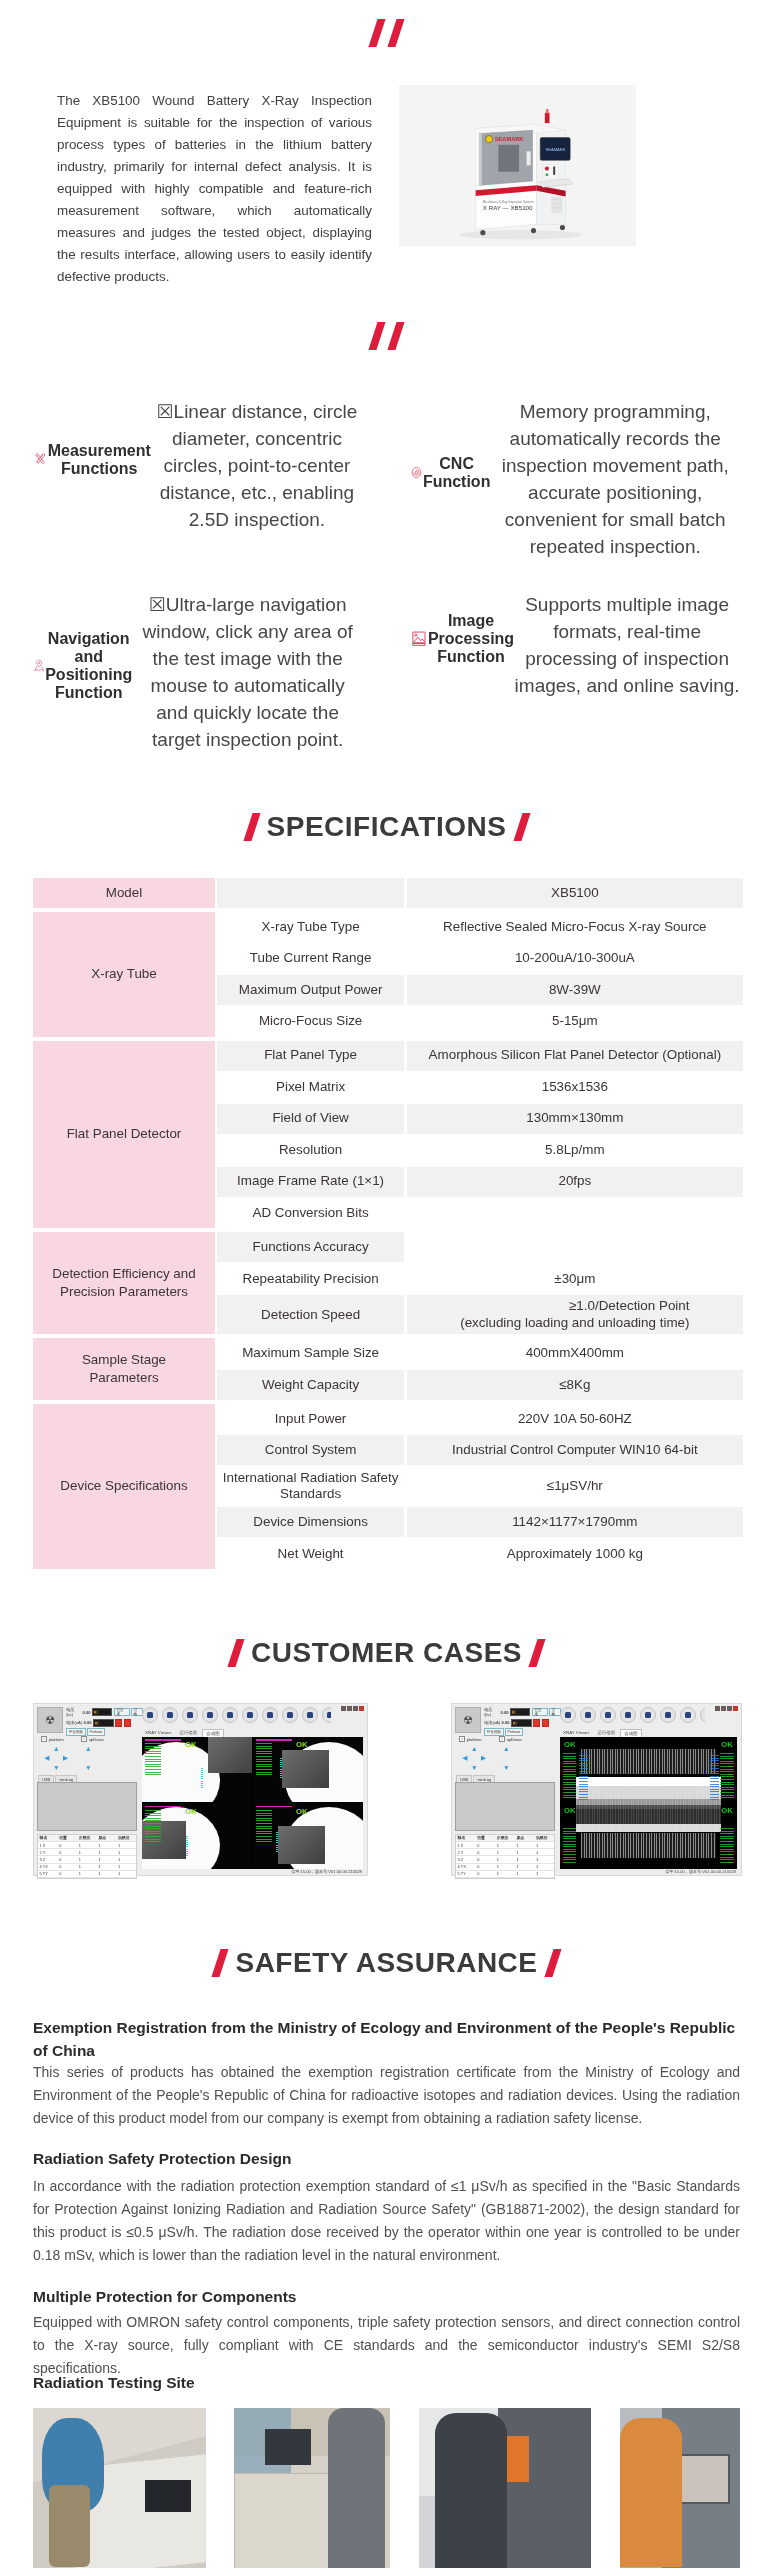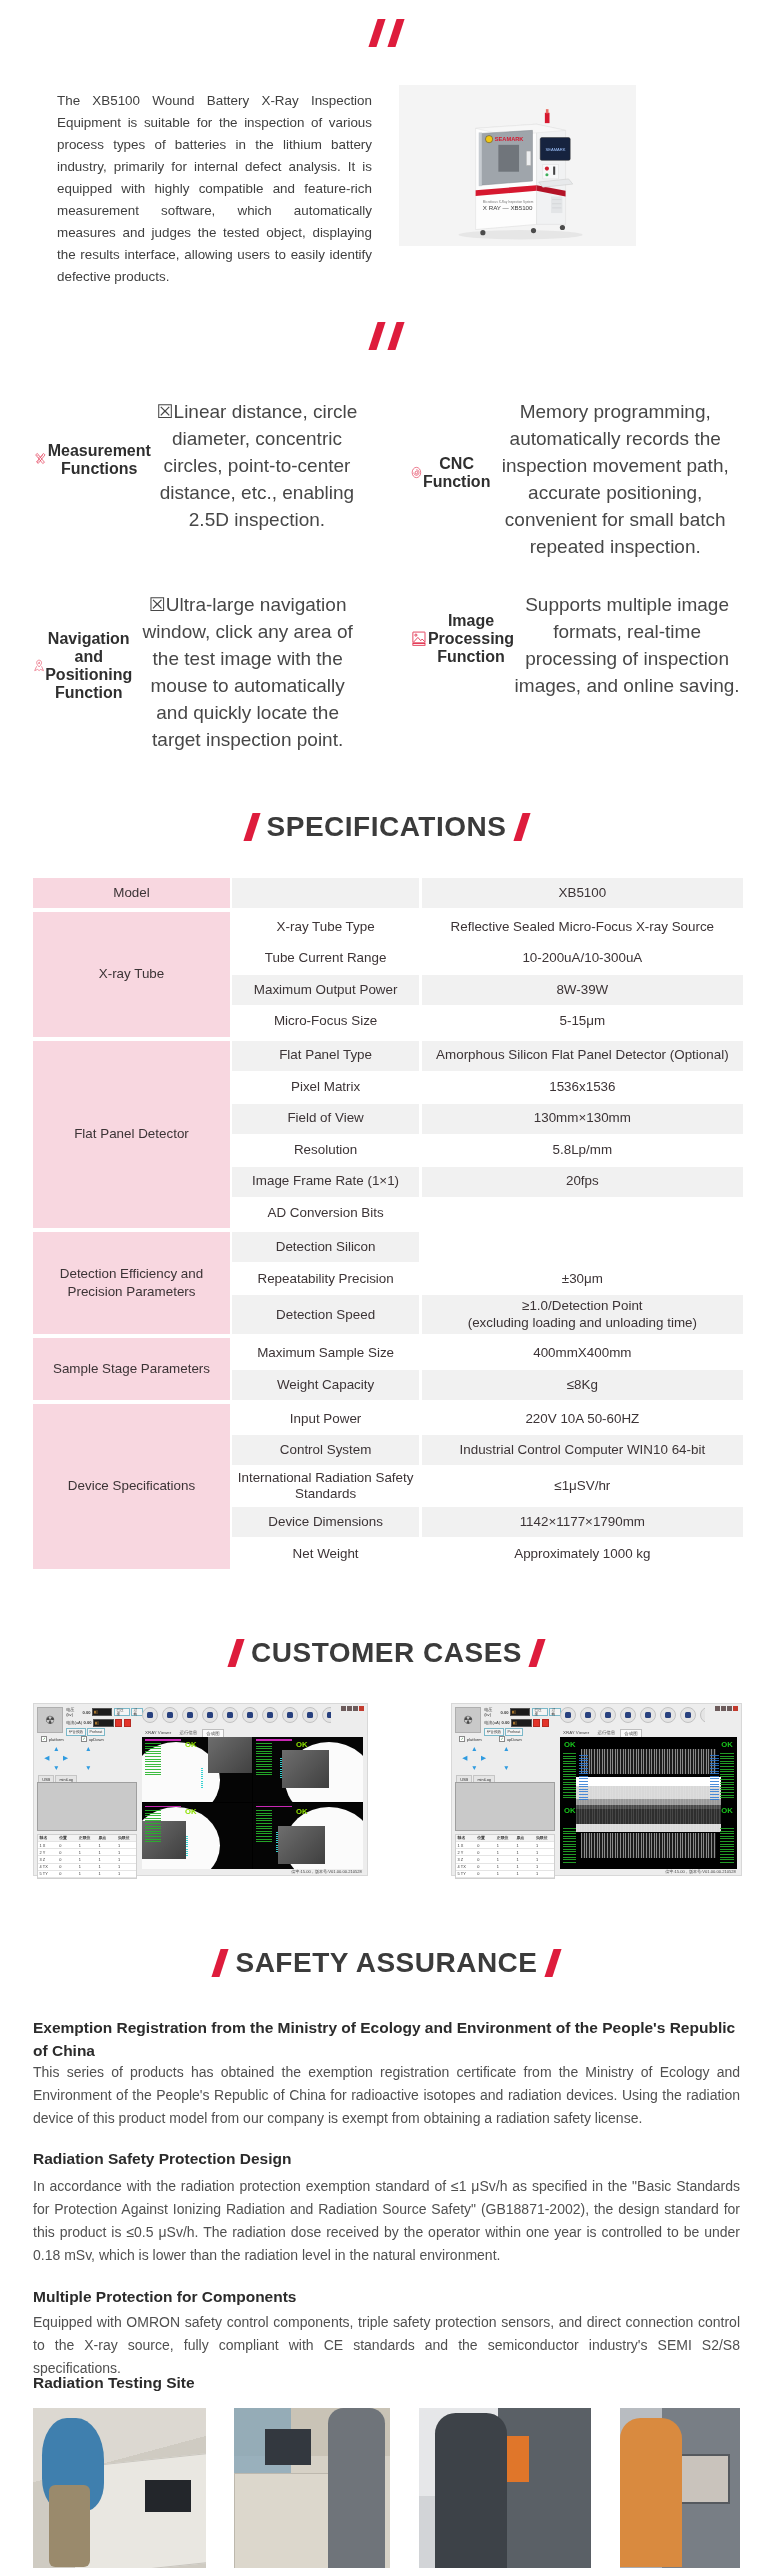--- a/index.html
+++ b/index.html
@@ -26,27 +26,27 @@
 
   
   .adv-card{position:absolute;width:330px;display:flex;flex-direction:row;align-items:center;text-align:center;}
   .adv-icon{width:63px;height:63px;margin-bottom:13.4px;}
   .adv-title{font-size:16px;font-weight:700;color:#2F2F2F;margin:0 0 11.3px 0;}
   .adv-body{font-size:19px;line-height:27px;color:#474747;margin:0;}
 
   
   .spec-table{position:absolute;left:33px;top:878px;width:710px;font-size:13.4px;color:#3C3436;}
   .spec-group{display:flex;margin-bottom:4.1px;}
-  .spec-cat{width:197px;margin-right:2.1px;background:var(--pink);display:flex;align-items:center;
+  .spec-cat{width:182px;margin-right:2.1px;background:var(--pink);display:flex;align-items:center;
             justify-content:center;text-align:center;padding:0 17.5px;box-sizing:border-box;line-height:18.5px;}
   .spec-rows{flex:1;display:flex;flex-direction:column;gap:1.5px;}
   .spec-row{display:flex;gap:2.6px;height:30px;}
   .spec-row.tall{height:39px;}
   .spec-param{width:187px;display:flex;align-items:center;justify-content:center;text-align:center;line-height:16.5px;}
-  .spec-value{flex:1;display:flex;align-items:center;justify-content:center;text-align:center;
+  .spec-value{flex:1;display:flex;align-items:center;justify-content:center;text-align:right;
               white-space:pre-line;line-height:16.5px;}
   .bg-g{background:var(--grow);} .bg-w{background:#fff;}
 
   
   .case-shot{position:absolute;top:1703px;height:173px;background:#EDEDED;border:0.5px solid #D8D8D8;
              box-sizing:border-box;font-family:"Liberation Sans",sans-serif;}
   .shot-left{left:33px;width:335px;}
   .shot-right{left:451px;width:291px;}
   .win-controls{position:absolute;top:2.1px;right:3.1px;display:flex;gap:1.5px;}
   .win-controls span{width:4.6px;height:4.6px;display:block;background:#6D5C5C;}
@@ -312,21 +312,21 @@
         <div class="spec-row">
           <div class="spec-param bg-w">AD Conversion Bits</div>
         </div>
       </div>
     </div>
 
     <div class="spec-group">
       <div class="spec-cat">Detection Efficiency and Precision Parameters</div>
       <div class="spec-rows">
         <div class="spec-row">
-          <div class="spec-param bg-g">Detection Silicon</div>
+          <div class="spec-param bg-g">Functions Accuracy</div>
         </div>
         <div class="spec-row">
           <div class="spec-param bg-w">Repeatability Precision</div>
           <div class="spec-value bg-w">±30μm</div>
         </div>
         <div class="spec-row tall">
           <div class="spec-param bg-g">Detection Speed</div>
           <div class="spec-value bg-g">≥1.0/Detection Point
 (excluding loading and unloading time)</div>
         </div>

